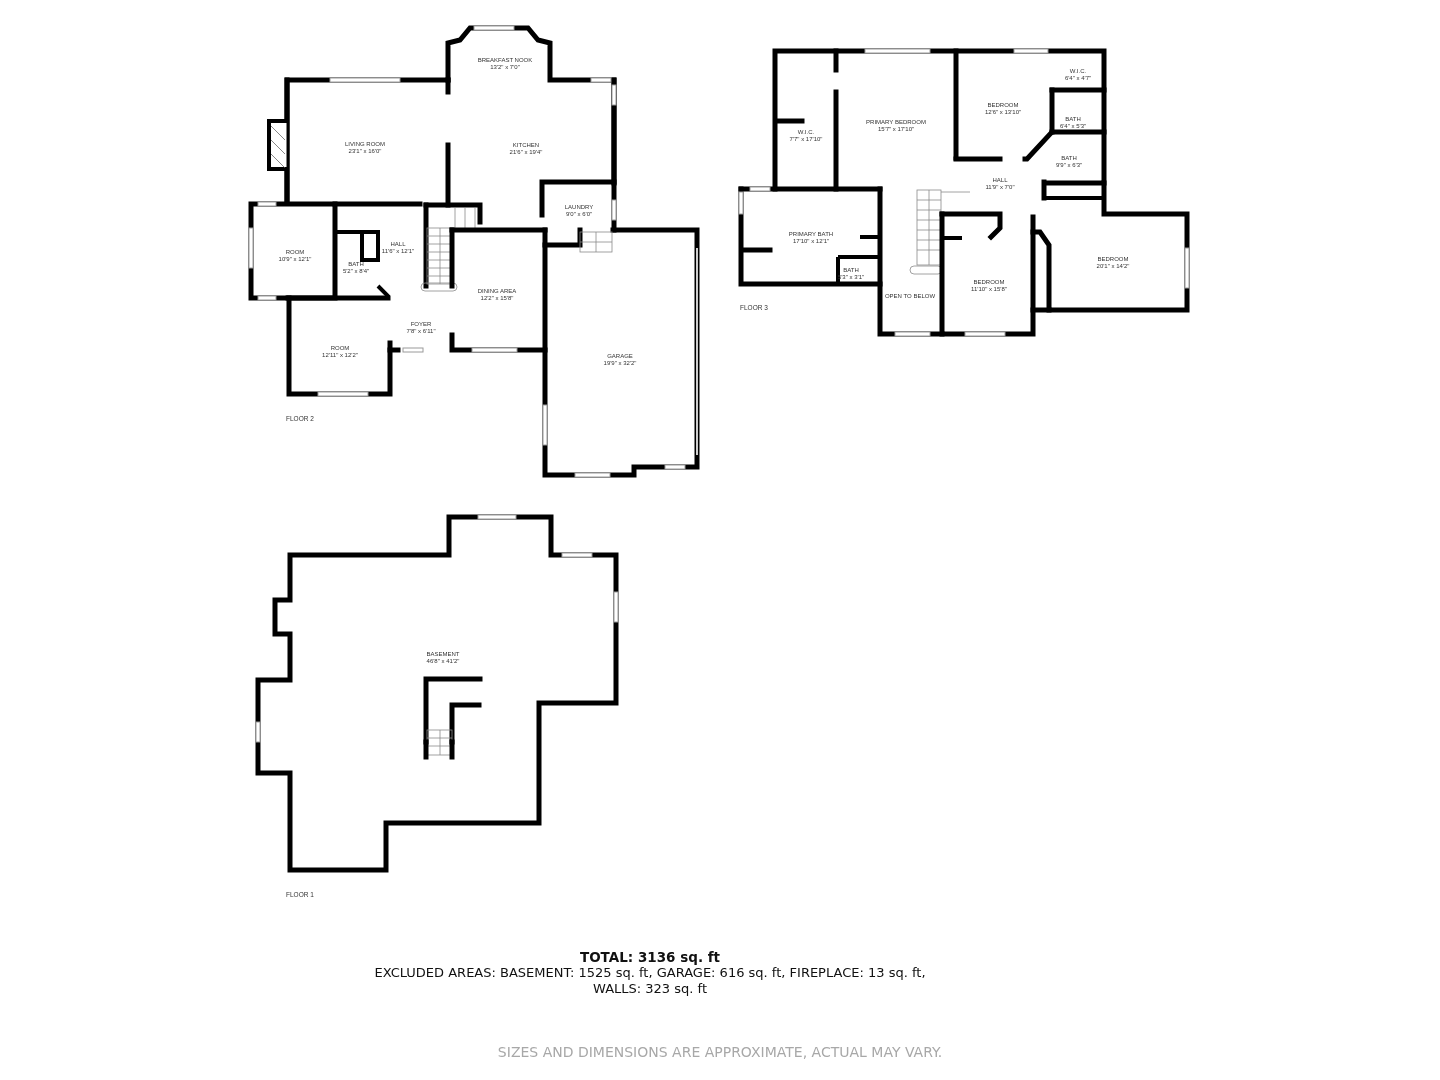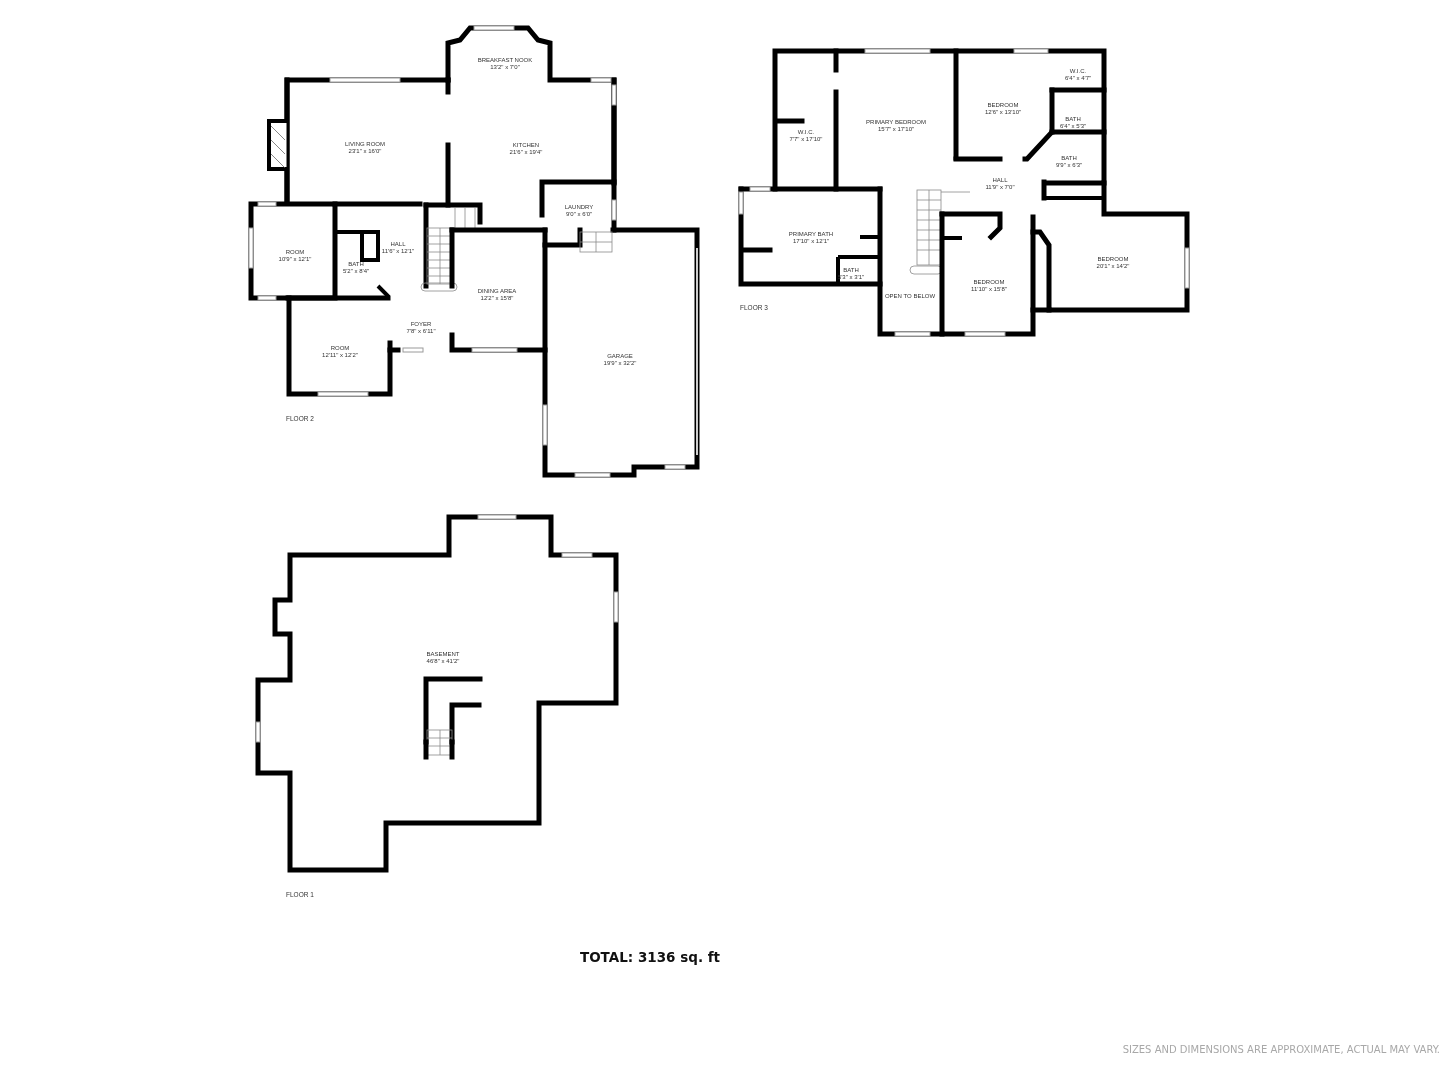--- a/index.html
+++ b/index.html
@@ -10,22 +10,22 @@
   .wall-thin { fill: none; stroke: #000; stroke-width: 4; }
   .win { fill: #fff; stroke: #9a9a9a; stroke-width: 1; }
   .door { stroke: #cfcfcf; stroke-width: 2; }
   .stair { fill: none; stroke: #8a8a8a; stroke-width: 0.8; }
   .fire { fill: #fff; stroke: #000; stroke-width: 1; }
   .rlabel { font-family: "Liberation Sans", sans-serif; font-size: 6px; fill: #333; text-anchor: middle; }
   .floor-label { font-family: "Liberation Sans", sans-serif; font-size: 6.5px; fill: #333; }
   .summary { position: absolute; left: 0; width: 1300px; text-align: center; color: #111;
              font-family: "DejaVu Sans", sans-serif; font-size: 13px; line-height: 16px; }
   .summary .total { font-weight: bold; font-size: 13.5px; }
-  .disclaimer { position: absolute; left: 0; width: 1440px; top: 1044px; text-align: right;
-                color: #a8a8a8; font-family: "DejaVu Sans", sans-serif; font-size: 10px; }
+  .disclaimer { position: absolute; left: 0; width: 1440px; top: 1044px; text-align: center;
+                color: #a8a8a8; font-family: "DejaVu Sans", sans-serif; font-size: 14px; }
 </style>
 </head>
 <body>
 
 <svg id="plan" viewBox="0 0 1440 1080" xmlns="http://www.w3.org/2000/svg">
 
   <g>
 
     <path class="wall" d="M287,201 L287,80 L448,80"></path>
     <path class="wall" d="M287,80 L287,200"></path>
@@ -194,14 +194,16 @@
     <rect class="win" x="614" y="592" width="4" height="30"></rect>
     <rect class="win" x="256" y="722" width="4" height="20"></rect>
 
     <text class="rlabel" x="443" y="656"><tspan>BASEMENT</tspan><tspan x="443" dy="7">46'8" x 41'2"</tspan></text>
     <text class="floor-label" x="286" y="897">FLOOR 1</text>
   </g>
 </svg>
 
 <div class="summary" style="top:949px;">
   <div class="total">TOTAL: 3136 sq. ft</div>
+  <div>EXCLUDED AREAS: BASEMENT: 1525 sq. ft, GARAGE: 616 sq. ft, FIREPLACE: 13 sq. ft,</div>
+  <div>WALLS: 323 sq. ft</div>
 </div>
 <div class="disclaimer">SIZES AND DIMENSIONS ARE APPROXIMATE, ACTUAL MAY VARY.</div>
 
 </body></html>

